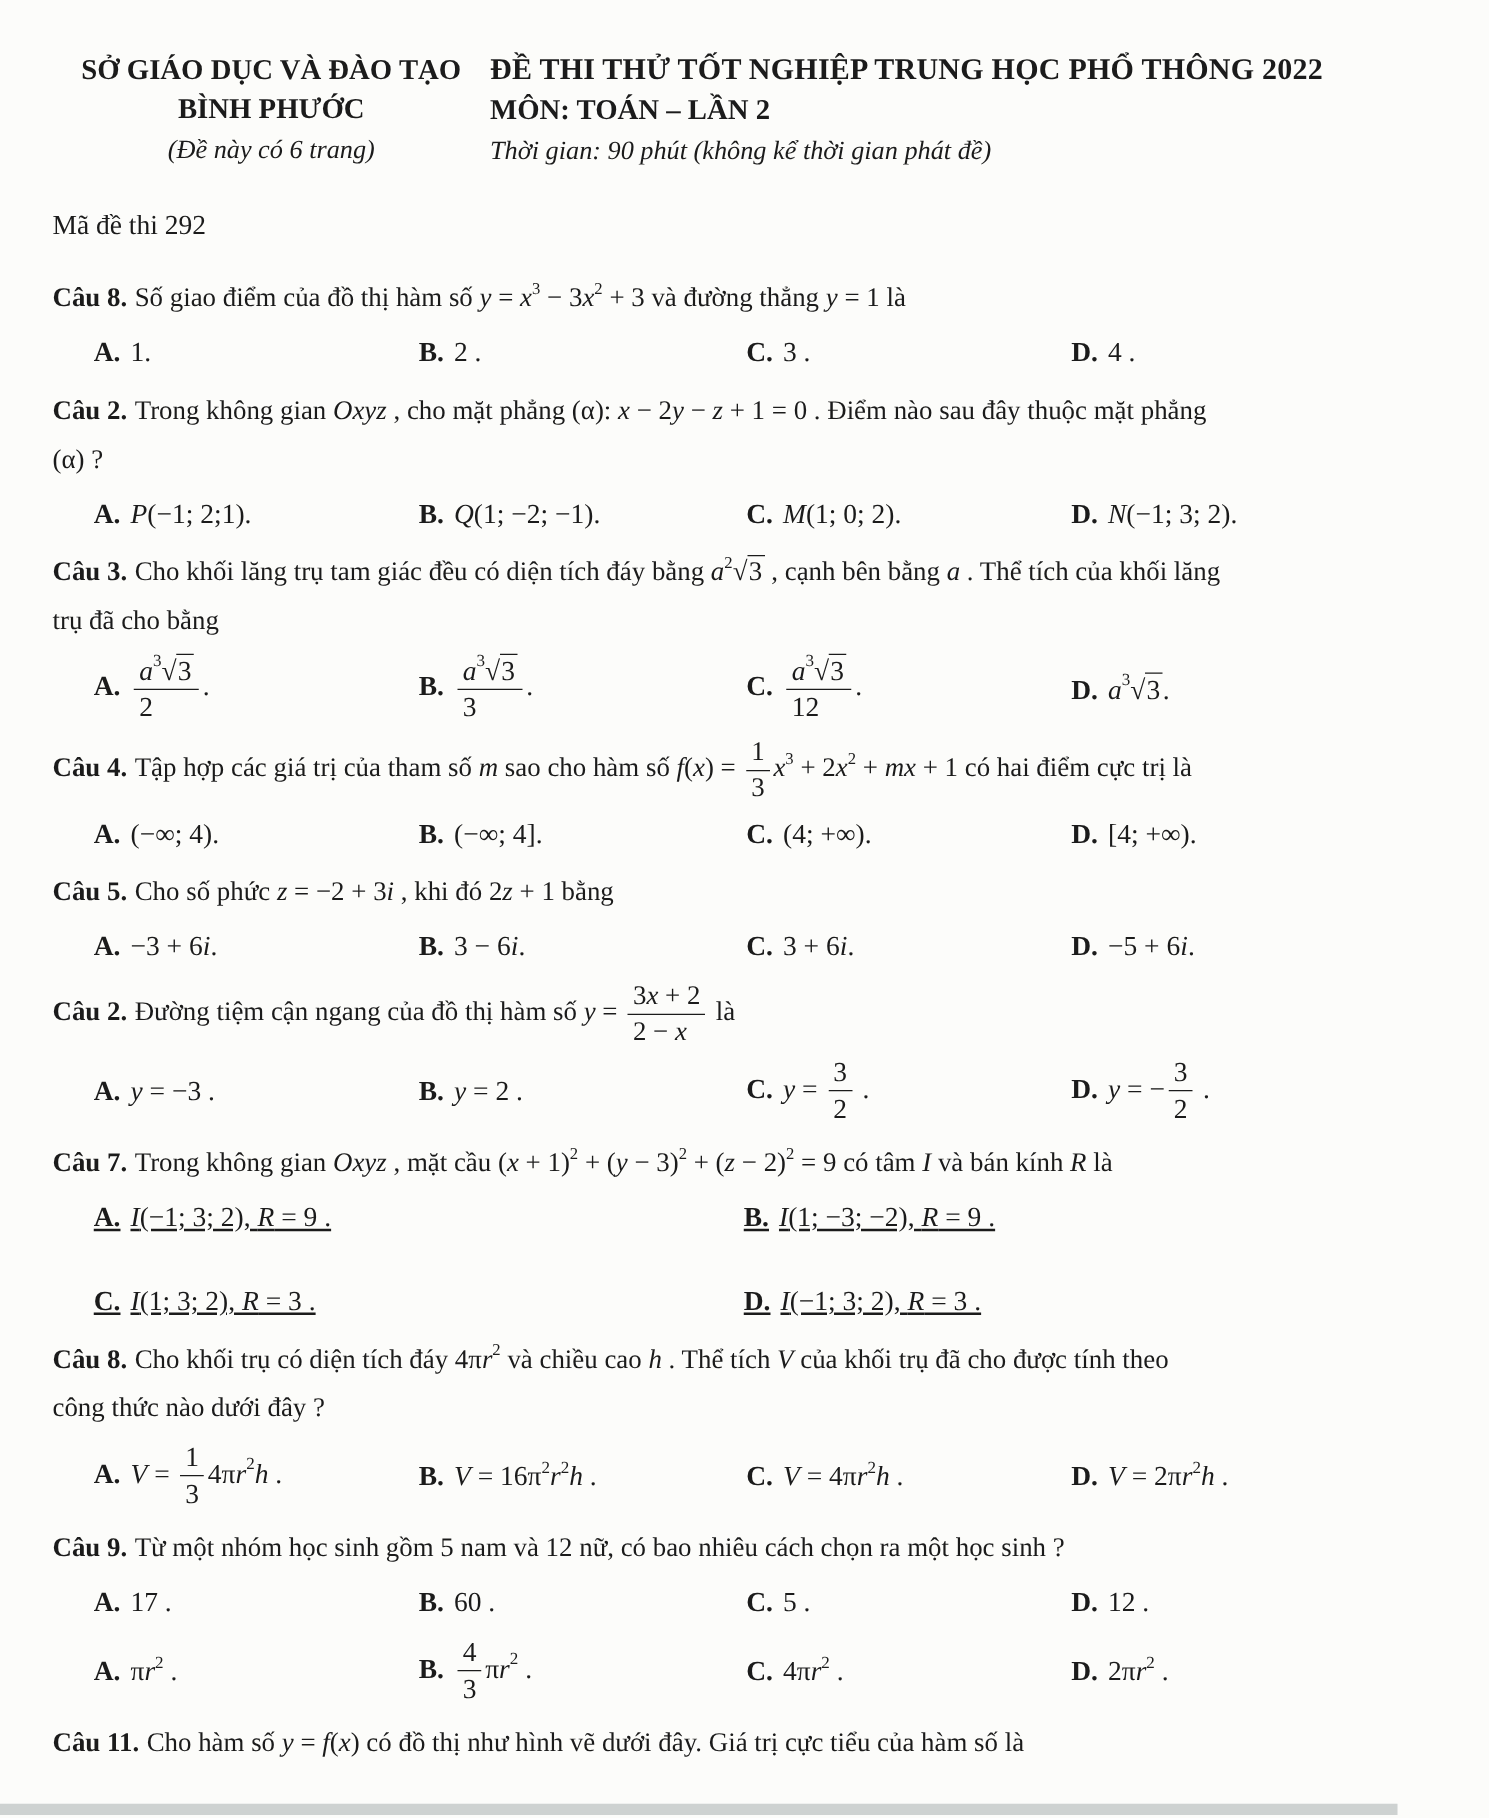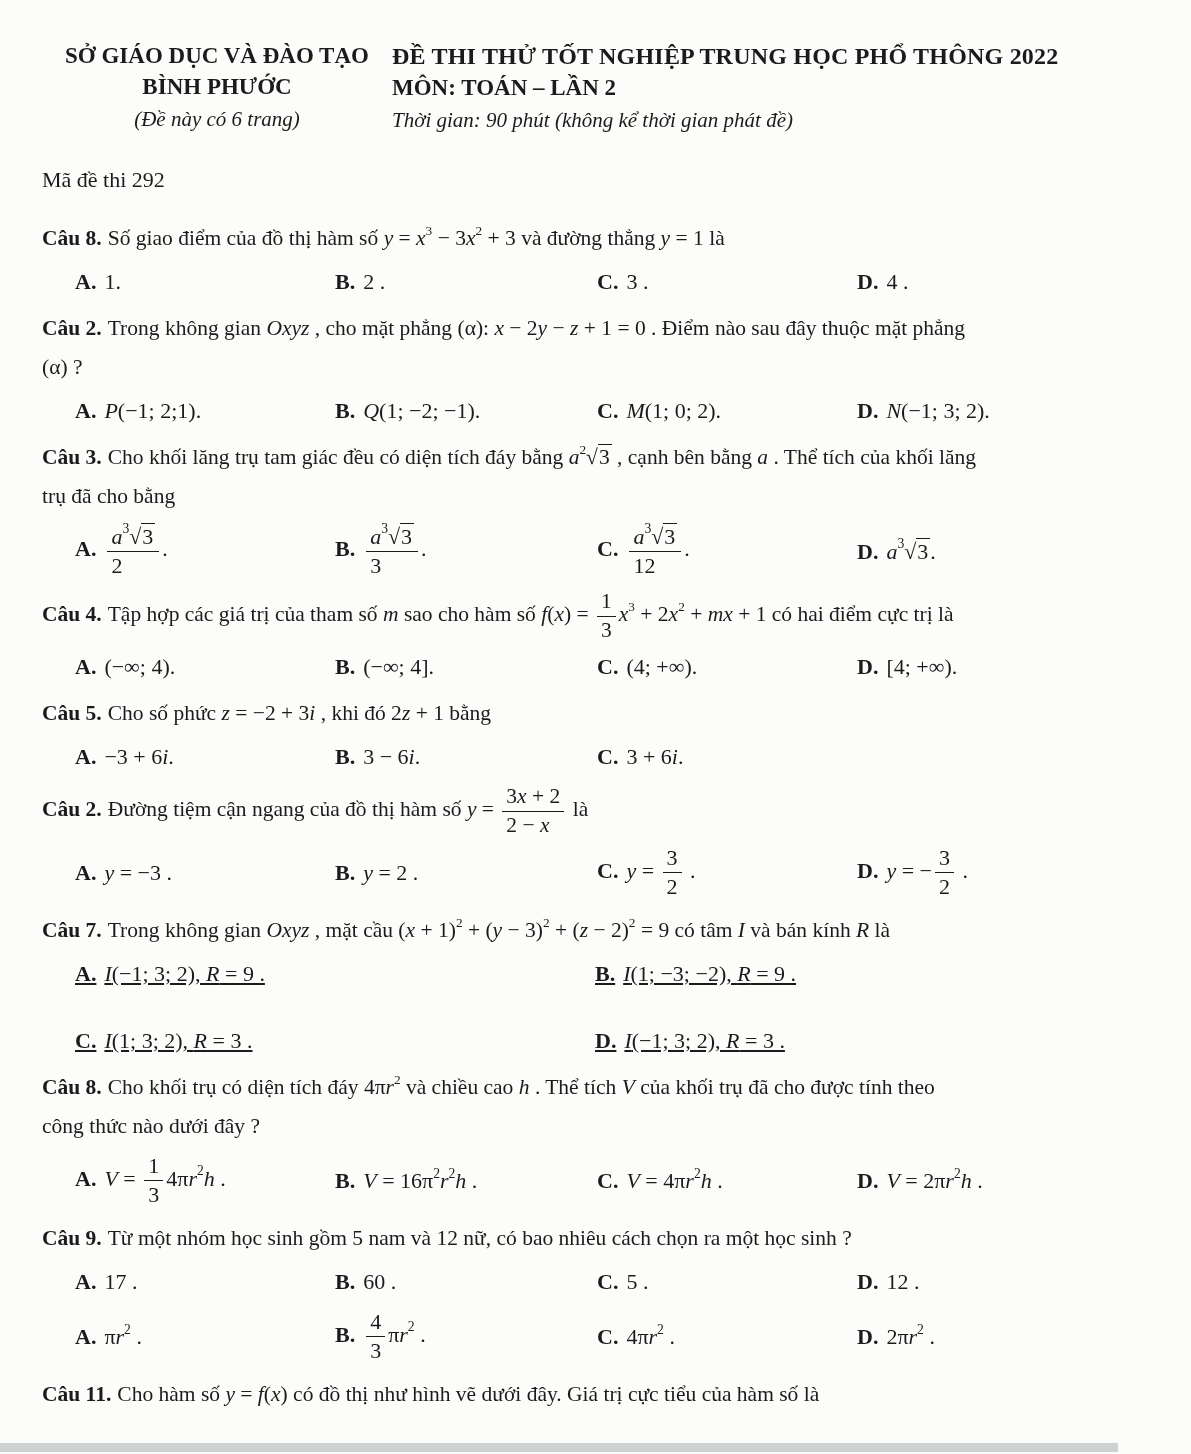--- a/index.html
+++ b/index.html
@@ -110,20 +110,21 @@
           <div class="option"><span class="okey">C.</span><span class="otext">(4; +∞).</span></div>
           <div class="option"><span class="okey">D.</span><span class="otext">[4; +∞).</span></div>
         </div>
       </div>
       <div class="question">
         <p class="qline"><span class="qlabel">Câu 5.</span><span class="qtext">Cho số phức <i>z</i> = −2 + 3<i>i</i> , khi đó 2<i>z</i> + 1 bằng</span></p>
         <div class="opts opts4">
           <div class="option"><span class="okey">A.</span><span class="otext">−3 + 6<i>i</i>.</span></div>
           <div class="option"><span class="okey">B.</span><span class="otext">3 − 6<i>i</i>.</span></div>
           <div class="option"><span class="okey">C.</span><span class="otext">3 + 6<i>i</i>.</span></div>
+          <div class="option"><span class="okey">D.</span><span class="otext">−5 + 6<i>i</i>.</span></div>
         </div>
       </div>
       <div class="question">
         <p class="qline"><span class="qlabel">Câu 2.</span><span class="qtext">Đường tiệm cận ngang của đồ thị hàm số <i>y</i> = <span class="frac">
               <span class="num">3<i>x</i> + 2</span>
               <span class="den">2 − <i>x</i></span>
             </span> là</span></p>
         <div class="opts opts4">
           <div class="option"><span class="okey">A.</span><span class="otext"><i>y</i> = −3 .</span></div>
           <div class="option"><span class="okey">B.</span><span class="otext"><i>y</i> = 2 .</span></div>

